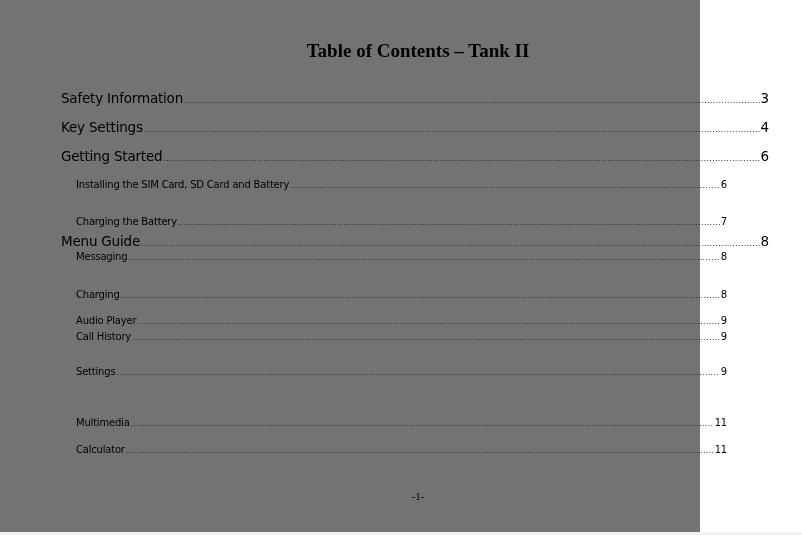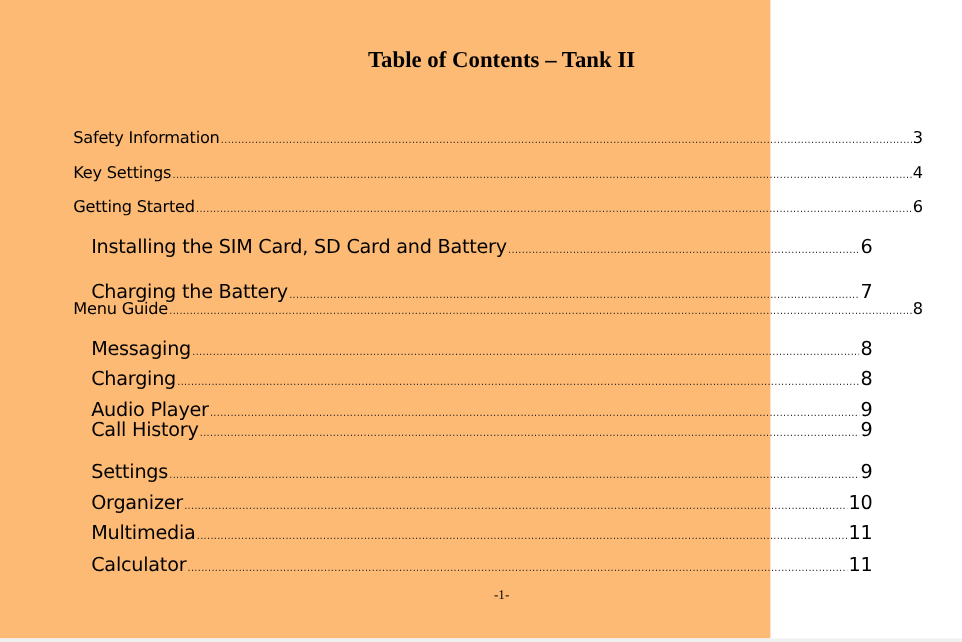--- a/index.html
+++ b/index.html
@@ -1,31 +1,31 @@
 <!DOCTYPE html>
 <html><head>
 <meta charset="utf-8">
 <style>
   html, body { margin: 0; padding: 0; }
   body {
     width: 802px; height: 535px; background: #ffffff; position: relative; overflow: hidden;
     font-family: "DejaVu Sans", "Liberation Sans", sans-serif; color: #000;
   }
-  .page { position: absolute; left: 0; top: 0; width: 642px; height: 532px; background: #fdba74; }
+  .page { position: absolute; left: 0; top: 0; width: 700px; height: 532px; background: #737373; }
   .bottom-edge { position: absolute; left: 0; bottom: 0; width: 802px; height: 3px; background: #f0f0f0; }
   .title {
     position: absolute; top: 40px; left: 0; width: 836px; text-align: center;
     font-family: "Liberation Serif", "DejaVu Serif", serif; font-weight: bold; font-size: 19px;
   }
   .toc-row {
     position: absolute; display: flex; align-items: baseline; font-size: 13px; white-space: nowrap;
   }
   .toc-row.lvl1 { left: 61px; width: 708px; font-size: 13.5px; letter-spacing: -0.2px; }
-  .toc-row.lvl2 { left: 76px; width: 651px; font-size: 16px; letter-spacing: -0.2px; }
-  .toc-row .label { flex: 0 0 auto; margin-top: 17px; }
+  .toc-row.lvl2 { left: 76px; width: 651px; font-size: 10px; letter-spacing: -0.2px; }
+  .toc-row .label { flex: 0 0 auto; }
   .toc-row .leader {
     flex: 1 1 auto; overflow: hidden; margin: 0 1px; font-size: 8px; letter-spacing: 0.3px; color: #222;
     position: relative; top: 0px;
   }
   .toc-row .leader::before {
     content: "........................................................................................................................................................................................................................................................................................................................................................................";
   }
   .toc-row .page-num { flex: 0 0 auto; text-align: right; }
   .footer {
     position: absolute; top: 490px; left: 0; width: 836px; text-align: center;
@@ -61,21 +61,21 @@
   <div class="toc-row lvl2" style="top:216px">
     <span class="label">Charging the Battery</span>
     <span class="leader"></span>
     <span class="page-num">7</span>
   </div>
   <div class="toc-row lvl1" style="top:233px">
     <span class="label">Menu Guide</span>
     <span class="leader"></span>
     <span class="page-num">8</span>
   </div>
-  <div class="toc-row lvl2" style="top:264px">
+  <div class="toc-row lvl2" style="top:251px">
     <span class="label">Messaging</span>
     <span class="leader"></span>
     <span class="page-num">8</span>
   </div>
   <div class="toc-row lvl2" style="top:289px">
     <span class="label">Charging</span>
     <span class="leader"></span>
     <span class="page-num">8</span>
   </div>
   <div class="toc-row lvl2" style="top:315px">
@@ -86,25 +86,20 @@
   <div class="toc-row lvl2" style="top:331px">
     <span class="label">Call History</span>
     <span class="leader"></span>
     <span class="page-num">9</span>
   </div>
   <div class="toc-row lvl2" style="top:366px">
     <span class="label">Settings</span>
     <span class="leader"></span>
     <span class="page-num">9</span>
   </div>
-  <div class="toc-row lvl2" style="top:392px">
-    <span class="label">Organizer</span>
-    <span class="leader"></span>
-    <span class="page-num">10</span>
-  </div>
   <div class="toc-row lvl2" style="top:417px">
     <span class="label">Multimedia</span>
     <span class="leader"></span>
     <span class="page-num">11</span>
   </div>
   <div class="toc-row lvl2" style="top:444px">
     <span class="label">Calculator</span>
     <span class="leader"></span>
     <span class="page-num">11</span>
   </div>

